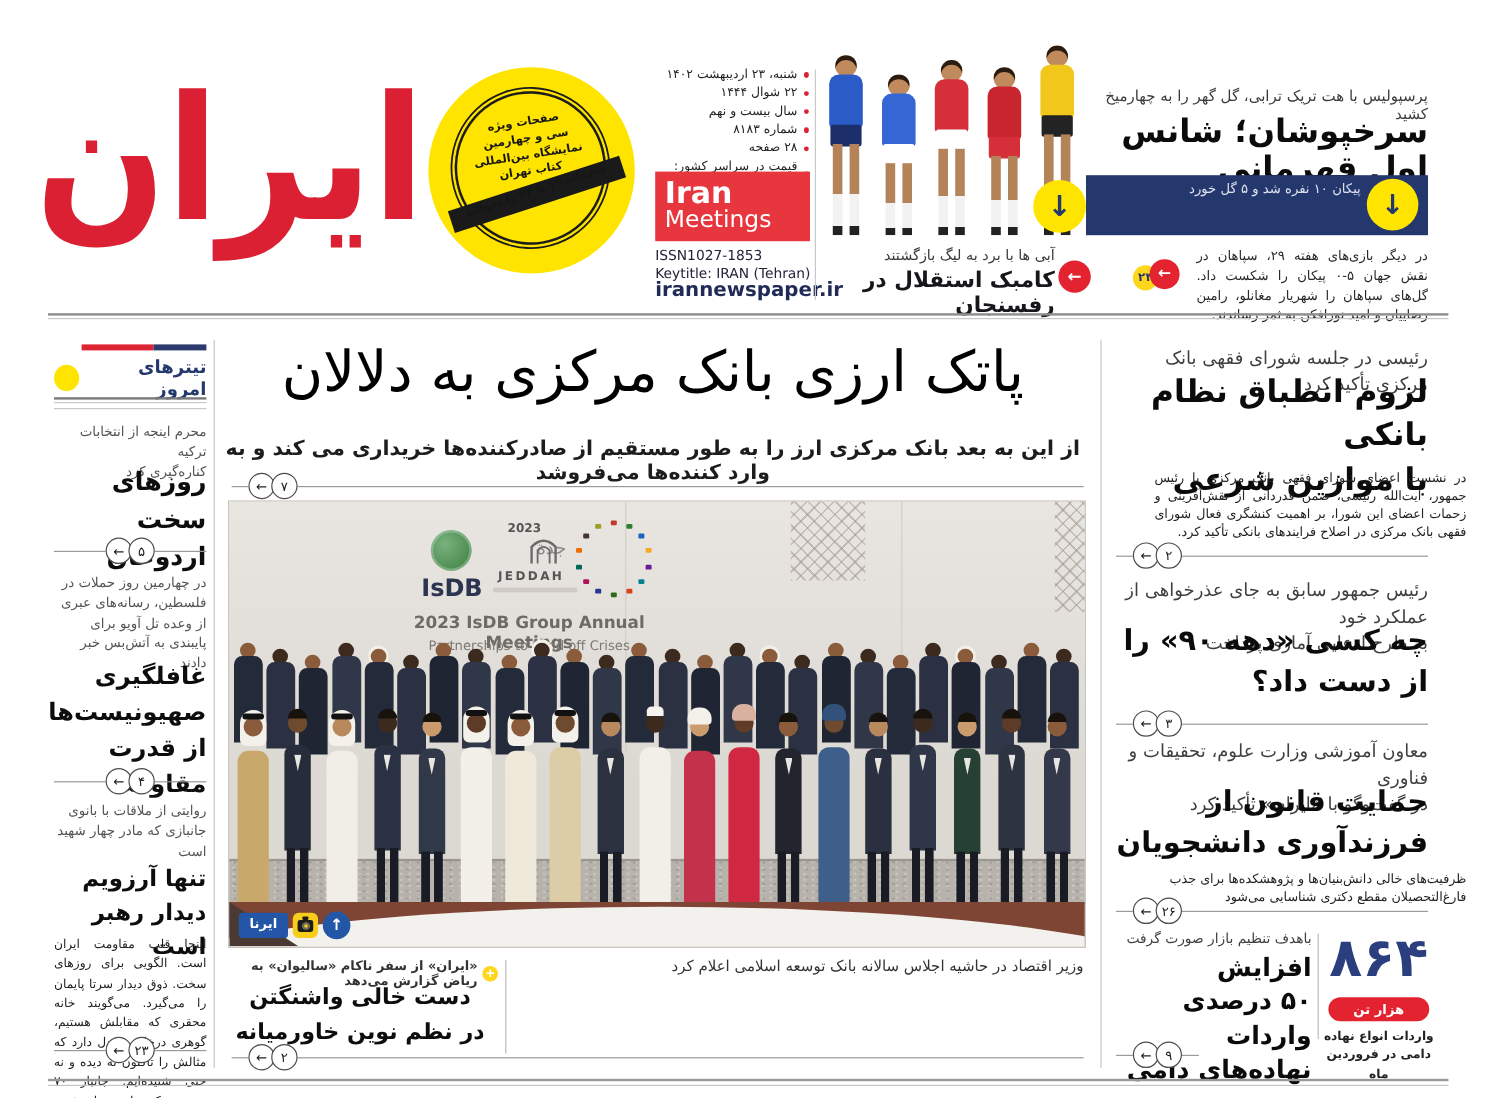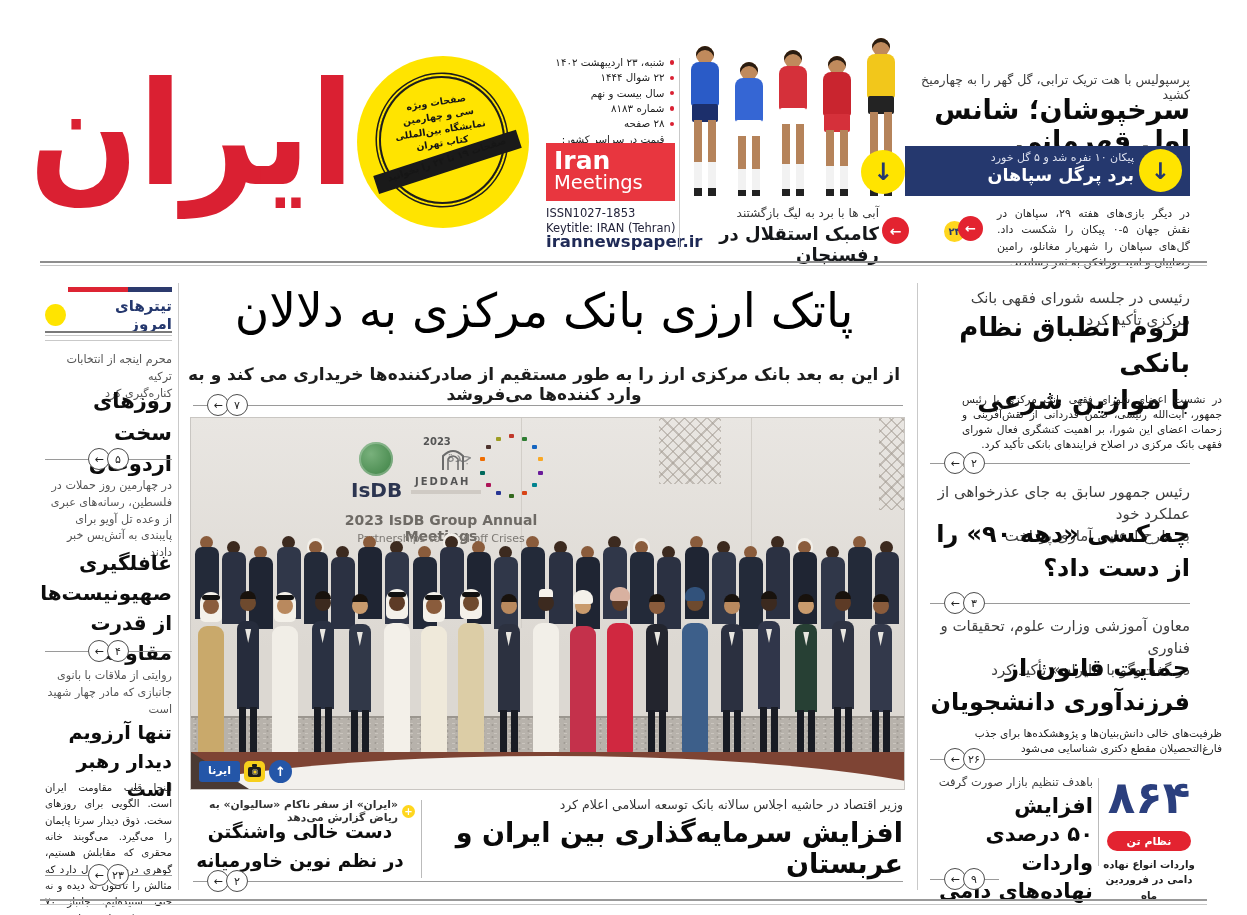--- a/index.html
+++ b/index.html
@@ -282,21 +282,20 @@
   <div class="abs rcirc" style="left:882px;top:217px;width:27px;height:27px;font-size:14px;">
       <span>←</span>
     </div>
 
   <div class="abs pers-kicker">پرسپولیس با هت تریک ترابی، گل گهر را به چهارمیخ کشید</div>
   <div class="abs pers-headline">سرخپوشان؛ شانس اول قهرمانی</div>
 
   <div class="abs bluebar">
     <div class="bar-texts">
       <div class="bar-kicker">پیکان ۱۰ نفره شد و ۵ گل خورد</div>
-      <div class="bar-headline">برد پرگل سپاهان</div>
     </div>
   </div>
   <div class="abs ycirc" style="left:1139px;top:149px;width:43px;height:43px;font-size:23px;">
       <span>↓</span>
     </div>
 
   <div class="abs brief-body">در دیگر بازی‌های هفته ۲۹، سپاهان در نقش جهان ۵-۰ پیکان را شکست داد. گل‌های سپاهان را شهریار مغانلو، رامین رضاییان و امید نورافکن به ثمر رساندند.</div>
   <div class="abs badge24">۲۴</div>
   <div class="abs rcirc" style="left:958px;top:216px;width:25px;height:25px;font-size:13px;">
       <span>←</span>
@@ -642,21 +641,20 @@
       <span class="cam-sq">
           <span class="cam"></span>
         </span>
       <span class="up-circ">
           <span>↑</span>
         </span>
     </div>
   </div>
 
   <div class="abs br-kicker">وزیر اقتصاد در حاشیه اجلاس سالانه بانک توسعه اسلامی اعلام کرد</div>
-  <div class="abs br-headline">افزایش سرمایه‌گذاری بین ایران و عربستان</div>
   <div class="abs vr" style="left:421px;top:800px;height:78px;background:#bbb;"></div>
   <div class="abs bl-kicker">
     <span class="plus-circ">+</span>
     <span class="t">«ایران» از سفر ناکام «سالیوان» به ریاض گزارش می‌دهد</span>
   </div>
   <div class="abs bl-headline pre">دست خالی واشنگتن
 در نظم نوین خاورمیانه</div>
   <div class="marker" style="left:193px;top:870px;width:710px;">
     <span class="mdash"></span>
     <span class="mc">←</span>
@@ -699,21 +697,21 @@
     <span class="mc">۲۶</span>
     <span class="mline"></span>
   </div>
 
   <div class="abs rc-kicker" style="left:930px;top:774px;width:163px;font-size:11.5px;">باهدف تنظیم بازار صورت گرفت</div>
   <div class="abs rc-headline pre" style="left:930px;top:792px;width:163px;font-size:21px;line-height:1.35;">افزایش
 ۵۰ درصدی واردات
 نهاده‌های دامی</div>
   <div class="abs vr" style="left:1098px;top:778px;height:88px;background:#bbb;"></div>
   <div class="abs stat-num">۸۶۴</div>
-  <div class="abs stat-pill">نظام تن</div>
+  <div class="abs stat-pill">هزار تن</div>
   <div class="abs stat-caption">واردات انواع نهاده دامی در فروردین ماه</div>
   <div class="marker" style="left:930px;top:868px;width:110px;">
     <span class="mdash"></span>
     <span class="mc">←</span>
     <span class="mc">۹</span>
     <span class="mdash"></span>
   </div>
 
   <div class="abs" style="left:40px;top:899px;width:1167px;height:1.5px;background:#999;"></div>
   <div class="abs rule-thin" style="left:40px;top:904px;width:1167px;"></div>

